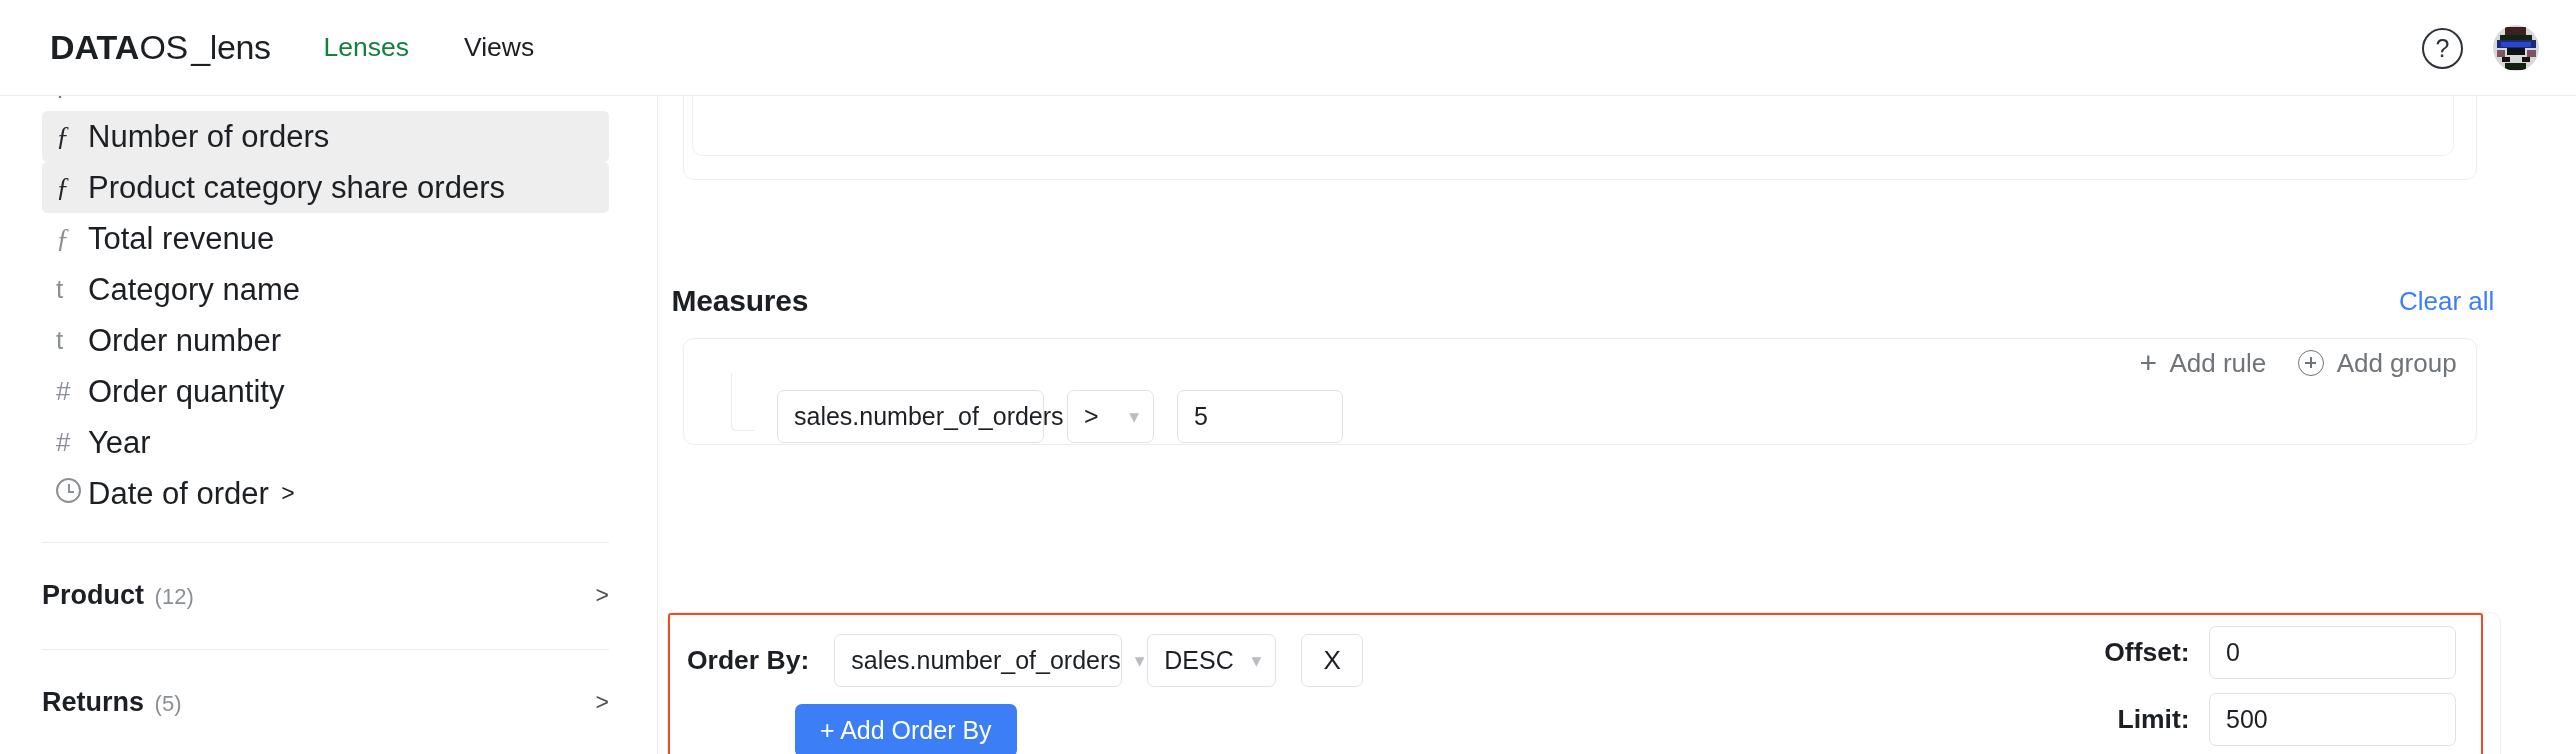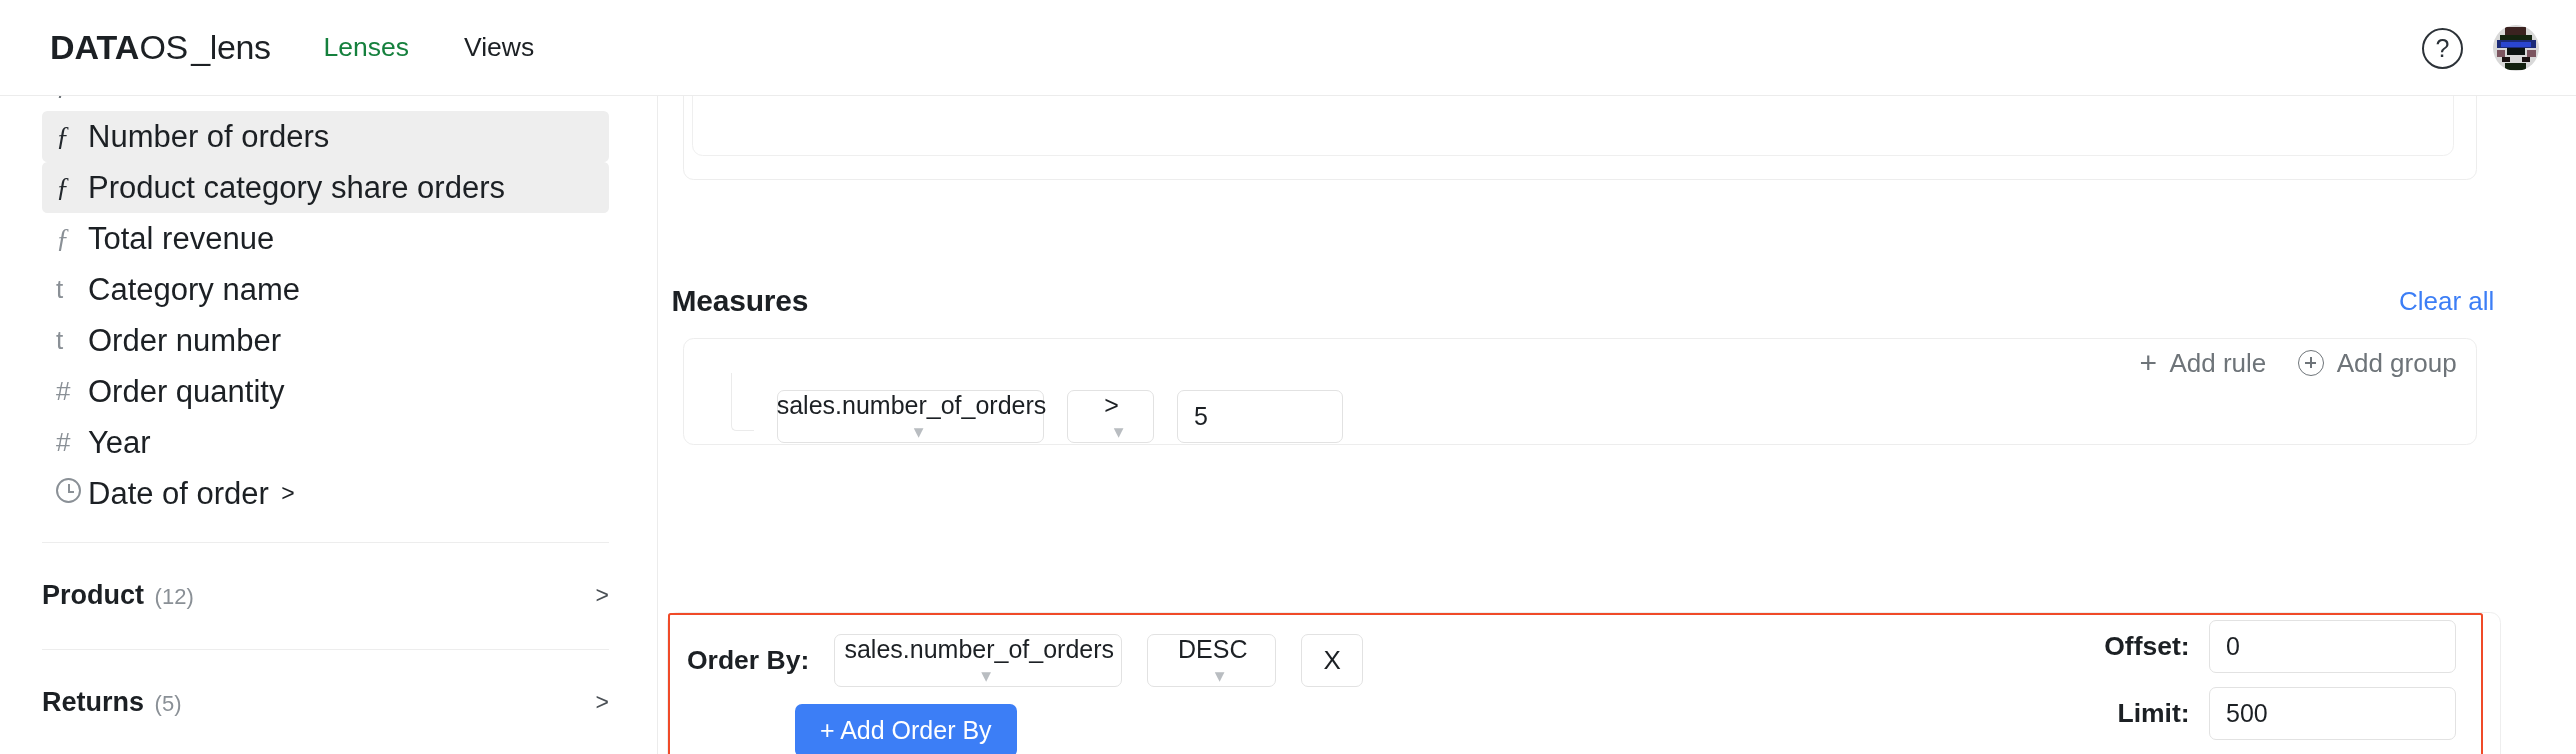--- a/index.html
+++ b/index.html
@@ -152,21 +152,21 @@
     position: absolute; left: 47px; top: 51px;
     display: flex; align-items: center; gap: 23px;
   }
   .elbow {
     width: 23px; height: 58px; border-left: 1.8px solid #ebebeb; border-bottom: 1.8px solid #ebebeb;
     border-bottom-left-radius: 5.3px; margin-top: -30px;
   }
   .sel-box {
     height: 53px; border: 0.9px solid #e2e2e2; border-radius: 7px; background: #fff;
     display: flex; align-items: center; justify-content: space-between;
-    padding: 0 14px 0 16px; font-size: 25px; color: #1c2024; cursor: pointer; flex-direction: column;
+    padding: 0 14px 0 16px; font-size: 25px; color: #1c2024; cursor: pointer;
   }
   .sel-box .cv { color: #b9bdc1; font-size: 19.4px; margin-left: 14px; }
   .w-field { width: 267px; }
   .w-op { width: 87px; }
   .txt-box {
     height: 53px; width: 166px; border: 0.9px solid #e2e2e2; border-radius: 7px;
     background: #fff; display: flex; align-items: center; padding: 0 16px;
     font-size: 25px; color: #1c2024;
   }
 
@@ -192,21 +192,21 @@
     font-size: 26px; color: #1c2024; cursor: pointer;
   }
   .btn-add {
     margin-left: 108px; margin-top: 17px;
     height: 53px; padding: 0 25px; border: none; border-radius: 7px;
     background: #3c7ef6; color: #fff; font-size: 25px; cursor: pointer;
     font-family: "Liberation Sans", sans-serif;
     display: inline-flex; align-items: center;
   }
 
-  .ob-right { position: absolute; right: 25px; top: 5px; }
+  .ob-right { position: absolute; right: 25px; top: 11px; }
   .ob-fieldrow { display: flex; align-items: center; gap: 19.4px; margin-bottom: 14px; }
   .ob-fieldrow .lb {
     font-size: 26.5px; font-weight: 700; color: #1c2024; width: 102px; text-align: right;
   }
   .num-box {
     width: 247px; height: 53px; border: 0.9px solid #e2e2e2; border-radius: 7px;
     background: #fff; display: flex; align-items: center; padding: 0 16px;
     font-size: 25px; color: #1c2024;
   }
 </style>

